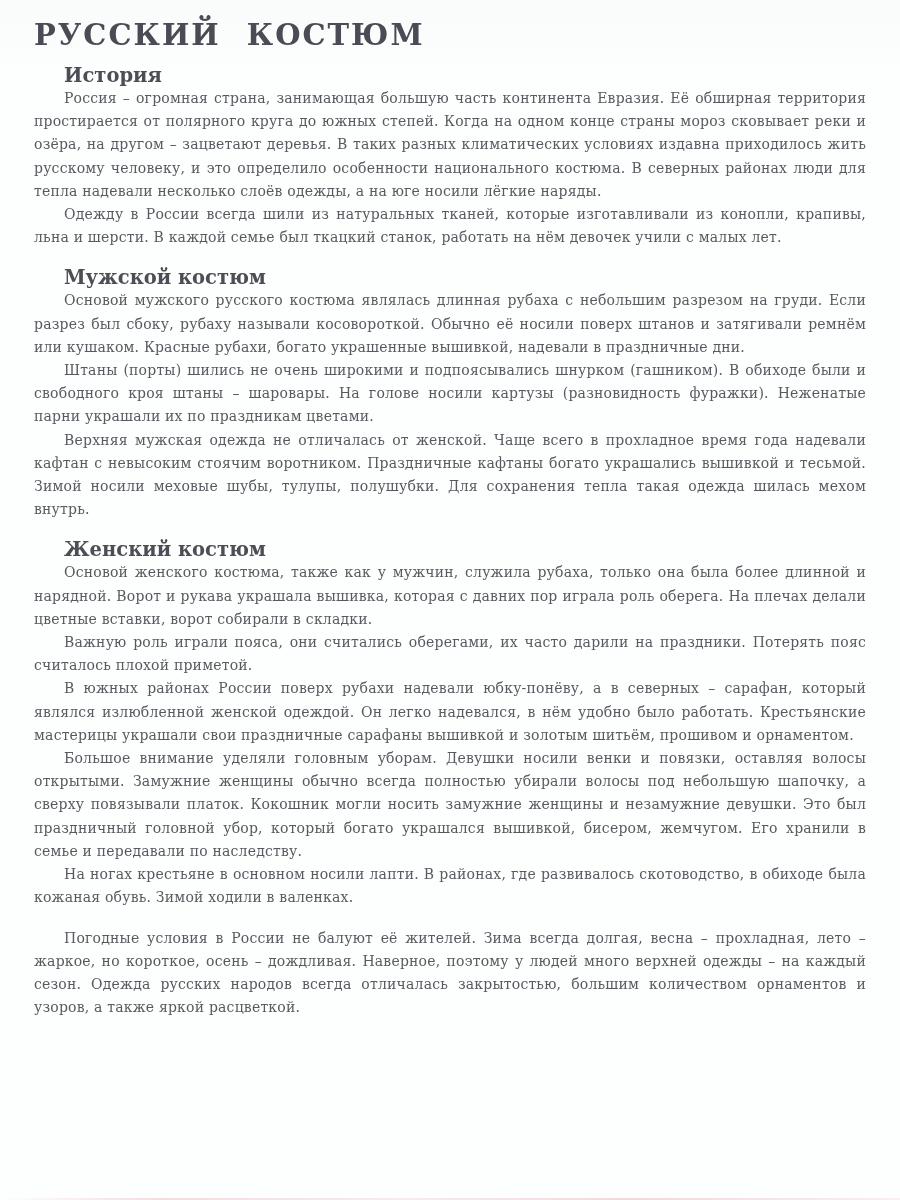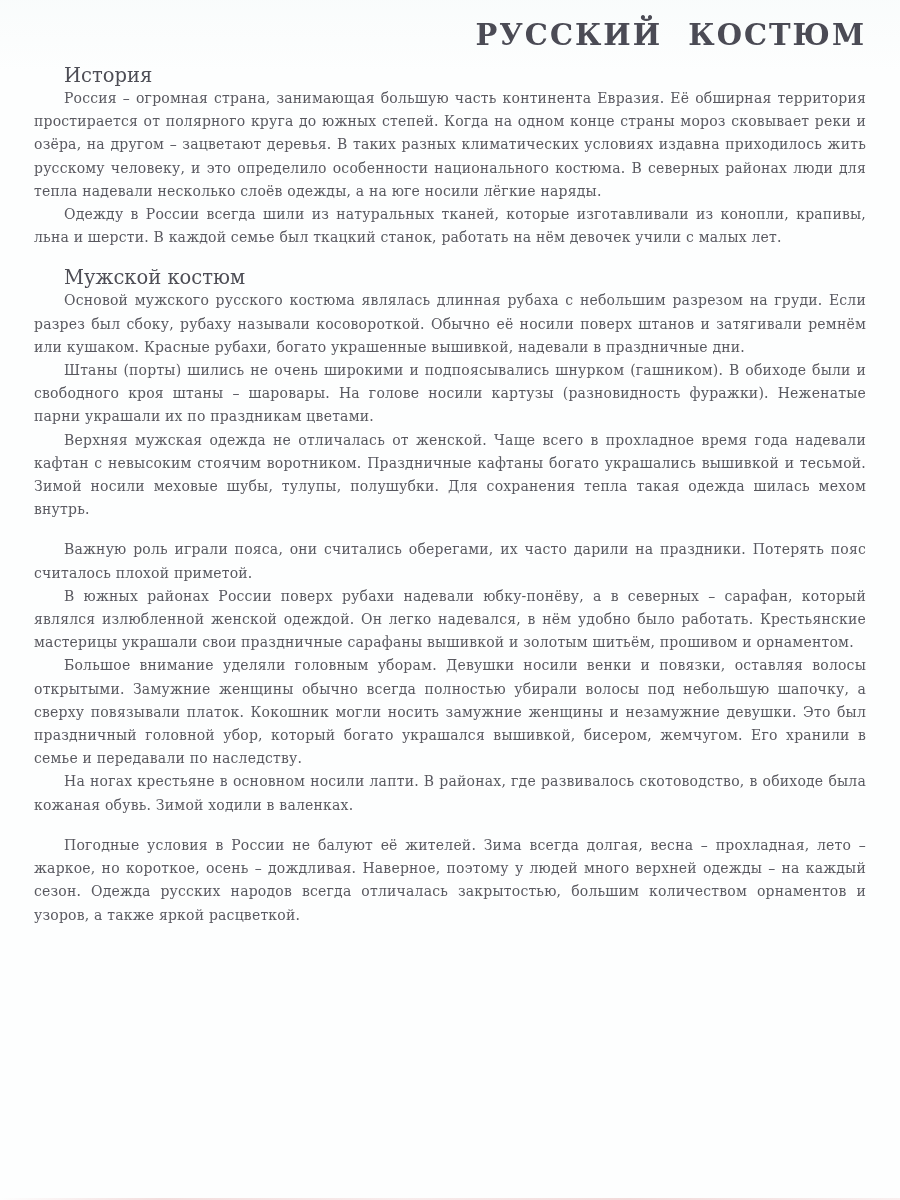--- a/index.html
+++ b/index.html
@@ -19,34 +19,34 @@
     width: 900px;
     height: 1200px;
     padding: 10px 34px 0 34px;
     background:
       linear-gradient(180deg, rgba(246,250,250,0.6) 0%, rgba(255,255,255,0) 6%),
       #fdfefe;
     color: var(--body-color, #595960);
   }
   .title {
     margin: 8px 0 12px 0;
-    text-align: right;
+    text-align: left;
     font-size: 29px;
     font-weight: bold;
     letter-spacing: 2px;
     word-spacing: 14px;
     color: var(--title-color, #4b4b55);
   }
   .section { margin: 0; }
   .section + .section { margin-top: 17px; }
   .section h2 {
     margin: 0 0 0 30px;
     font-size: 19.5px;
     line-height: 23px;
-    font-weight: normal;
+    font-weight: bold;
     color: var(--heading-color, #4d4d55);
   }
   .section p {
     margin: 0;
     font-size: 14px;
     line-height: 23.2px;
     text-indent: 30px;
     text-align: justify;
     letter-spacing: 0.2px;
     color: var(--body-color, #595960);
@@ -83,21 +83,23 @@
   <section class="section">
     <h2>Мужской костюм</h2>
     <div>
           <p>Основой мужского русского костюма являлась длинная рубаха с небольшим разрезом на груди. Если разрез был сбоку, рубаху называли косовороткой. Обычно её носили поверх штанов и затягивали ремнём или кушаком. Красные рубахи, богато украшенные вышивкой, надевали в праздничные дни.</p>
           <p>Штаны (порты) шились не очень широкими и подпоясывались шнурком (гашником). В обиходе были и свободного кроя штаны – шаровары. На голове носили картузы (разновидность фуражки). Неженатые парни украшали их по праздникам цветами.</p>
           <p>Верхняя мужская одежда не отличалась от женской. Чаще всего в прохладное время года надевали кафтан с невысоким стоячим воротником. Праздничные кафтаны богато украшались вышивкой и тесьмой. Зимой носили меховые шубы, тулупы, полушубки. Для сохранения тепла такая одежда шилась мехом внутрь.</p>
         </div>
   </section>
 
   <section class="section">
+    <h2>Женский костюм</h2>
     <div>
+          <p>Основой женского костюма, также как у мужчин, служила рубаха, только она была более длинной и нарядной. Ворот и рукава украшала вышивка, которая с давних пор играла роль оберега. На плечах делали цветные вставки, ворот собирали в складки.</p>
           <p>Важную роль играли пояса, они считались оберегами, их часто дарили на праздники. Потерять пояс считалось плохой приметой.</p>
           <p>В южных районах России поверх рубахи надевали юбку-понёву, а в северных – сарафан, который являлся излюбленной женской одеждой. Он легко надевался, в нём удобно было работать. Крестьянские мастерицы украшали свои праздничные сарафаны вышивкой и золотым шитьём, прошивом и орнаментом.</p>
           <p>Большое внимание уделяли головным уборам. Девушки носили венки и повязки, оставляя волосы открытыми. Замужние женщины обычно всегда полностью убирали волосы под небольшую шапочку, а сверху повязывали платок. Кокошник могли носить замужние женщины и незамужние девушки. Это был праздничный головной убор, который богато украшался вышивкой, бисером, жемчугом. Его хранили в семье и передавали по наследству.</p>
           <p>На ногах крестьяне в основном носили лапти. В районах, где развивалось скотоводство, в обиходе была кожаная обувь. Зимой ходили в валенках.</p>
         </div>
   </section>
 
   <section class="section">
     <div>
           <p>Погодные условия в России не балуют её жителей. Зима всегда долгая, весна – прохладная, лето – жаркое, но короткое, осень – дождливая. Наверное, поэтому у людей много верхней одежды – на каждый сезон. Одежда русских народов всегда отличалась закрытостью, большим количеством орнаментов и узоров, а также яркой расцветкой.</p>

